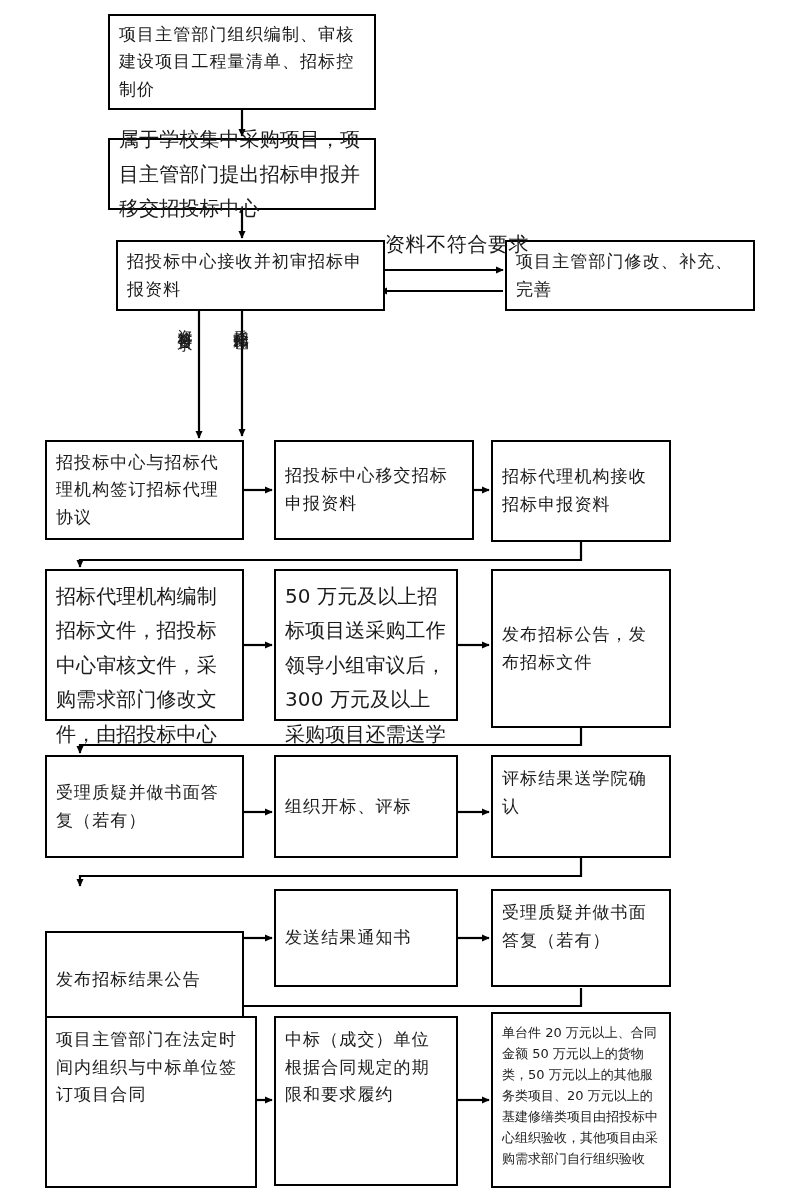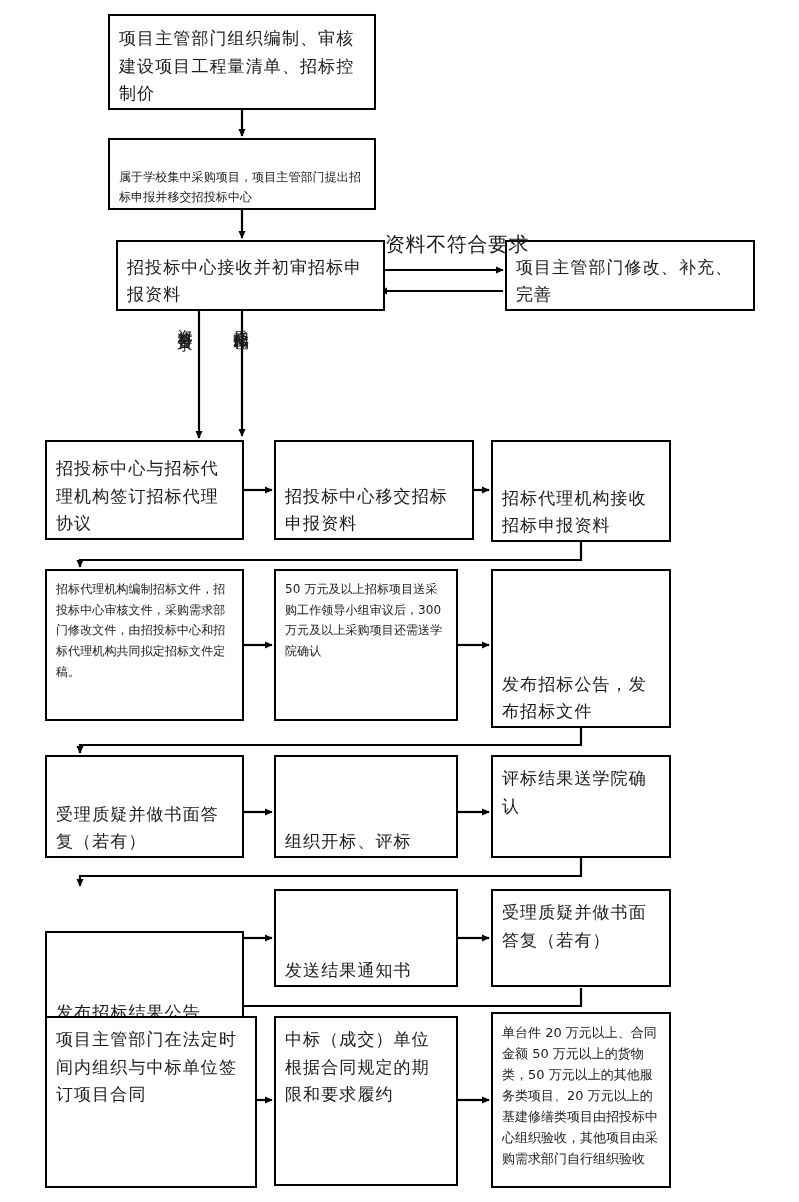--- a/index.html
+++ b/index.html
@@ -24,34 +24,34 @@
     height: 1202px;
     pointer-events: none;
   }
   .node {
     position: absolute;
     box-sizing: border-box;
     border: 2px solid #000000;
     background: #ffffff;
     display: flex;
     flex-direction: column;
-    justify-content: flex-end;
+    justify-content: center;
     color: #1a1a1a;
   }
   .node .txt {
     display: block;
     padding: 0 9px;
     line-height: 1.62;
     letter-spacing: 0.4px;
     white-space: pre-wrap;
     word-break: break-all;
   }
   
   .f-lg .txt { font-size: 17px; letter-spacing: 1.1px; }
-  .f-sm .txt { font-size: 12px; letter-spacing: 0.1px; line-height: 1.72; }
+  .f-sm .txt { font-size: 20px; letter-spacing: 0.1px; line-height: 1.72; }
   .f-xs .txt { font-size: 13px; letter-spacing: 0px; line-height: 1.62; }
   .v-top { justify-content: flex-start; }
   .v-top .txt { padding-top: 8px; }
 
   .edge-label {
     position: absolute;
     color: #1a1a1a;
     font-size: 20px;
     letter-spacing: 0.6px;
     white-space: nowrap;

